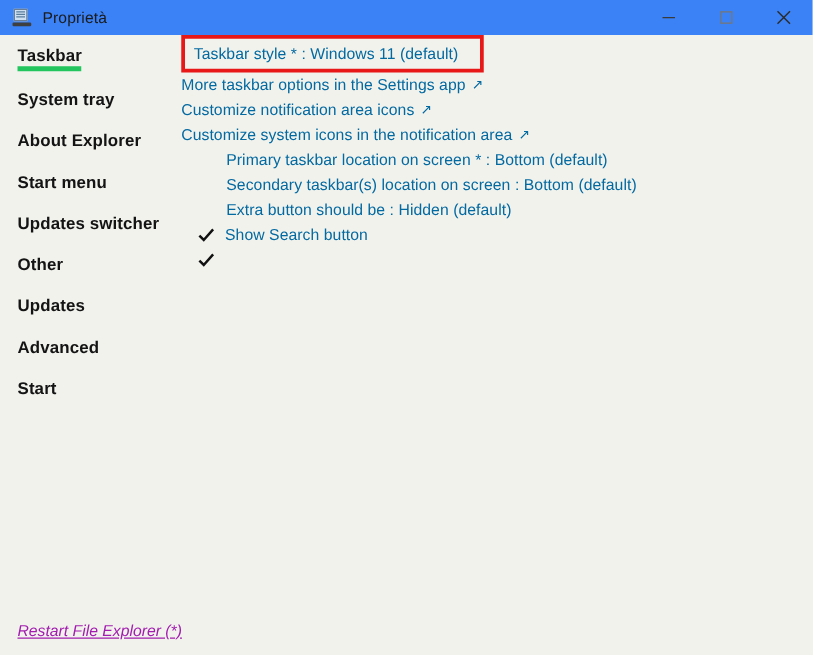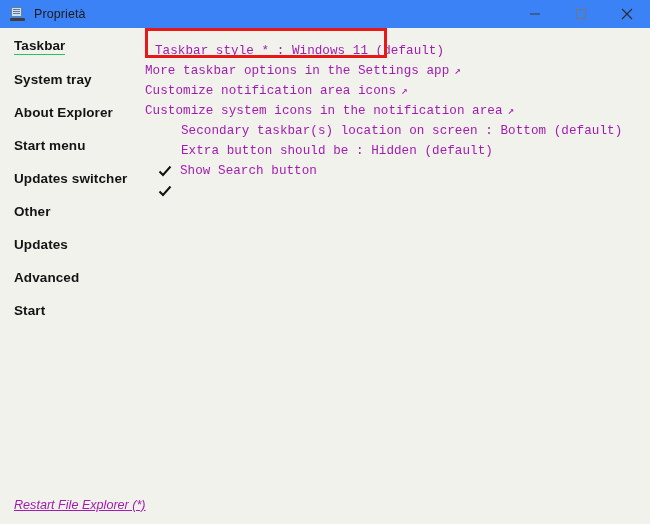--- a/index.html
+++ b/index.html
@@ -100,40 +100,39 @@
     display: flex;
     align-items: center;
     padding-left: 14px;
     font-size: 13.5px;
     font-weight: bold;
     color: #141414;
     letter-spacing: 0.1px;
     box-sizing: border-box;
   }
   .side-item.active span {
-    border-bottom: 1px solid #22c55e;
+    border-bottom: 4px solid #22c55e;
     padding-bottom: 1px;
   }
 
   
   .main {
     position: absolute;
     left: 145px;
     top: 28px;
     width: 505px;
   }
   .row {
     height: 20px;
     display: flex;
-    align-items: flex-end;
+    align-items: center;
     font-size: 12.6px;
-    color: #a21caf;
+    color: #0369a1;
     white-space: nowrap;
     letter-spacing: 0.05px;
-    font-family: Liberation Mono, monospace;
   }
   .row .txt { display: inline-block; }
   .row.indent { padding-left: 36px; }
   .row.link .arrow {
     font-size: 11px;
     margin-left: 5px;
     display: inline-block;
     transform: translateY(-1px);
   }
   .mark {
@@ -257,20 +256,23 @@
   <div class="row link">
     <span class="txt">Customize notification area icons</span>
     <span class="arrow">↗</span>
   </div>
 
   <div class="row link">
     <span class="txt">Customize system icons in the notification area</span>
     <span class="arrow">↗</span>
   </div>
 
+  <div class="row indent">
+    <span class="txt">Primary taskbar location on screen * : Bottom (default)</span>
+  </div>
 
   <div class="row indent">
     <span class="txt">Secondary taskbar(s) location on screen : Bottom (default)</span>
   </div>
 
   <div class="row indent">
     <span class="txt">Extra button should be : Hidden (default)</span>
   </div>
 
   <div class="row">

